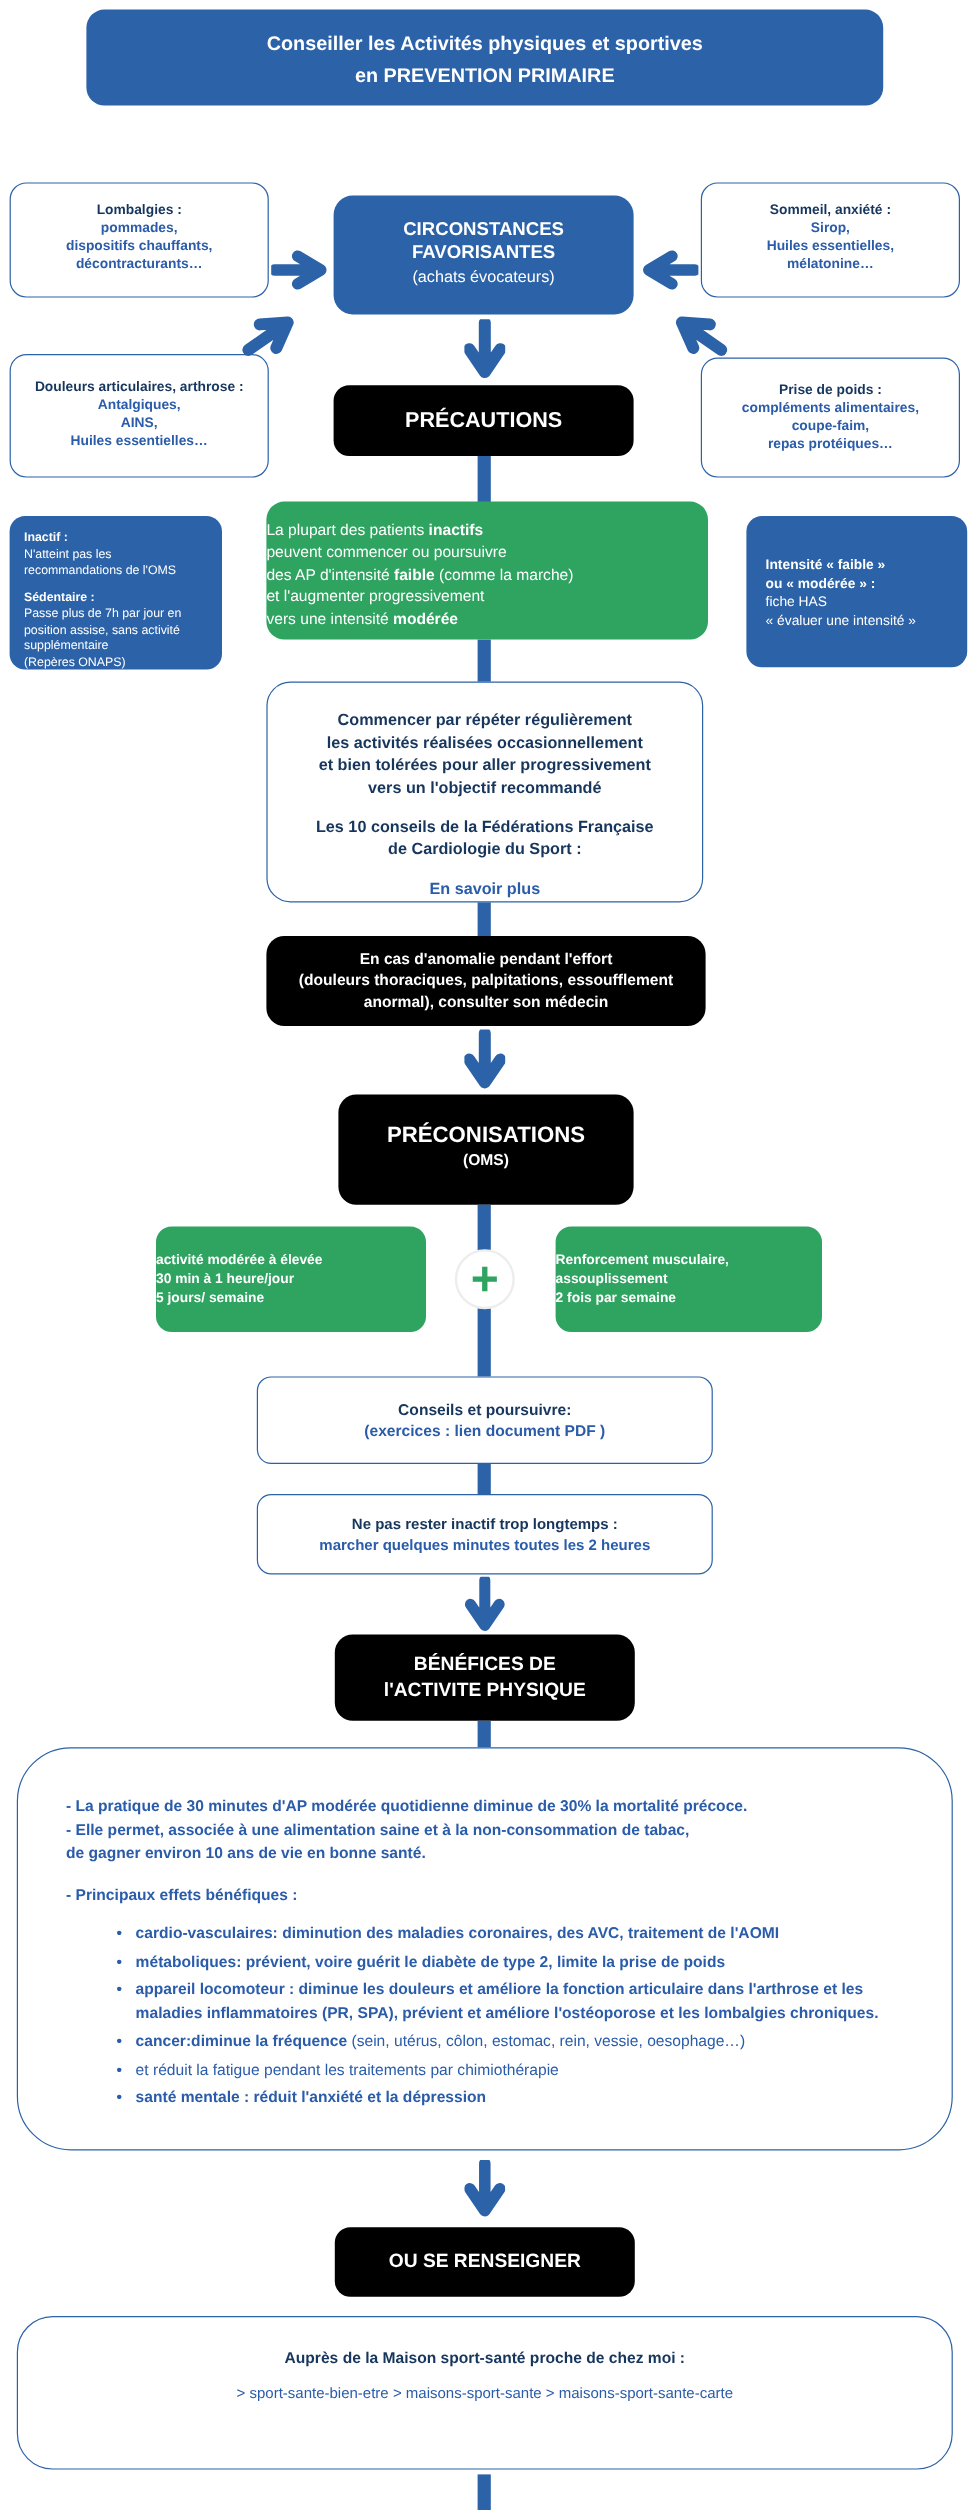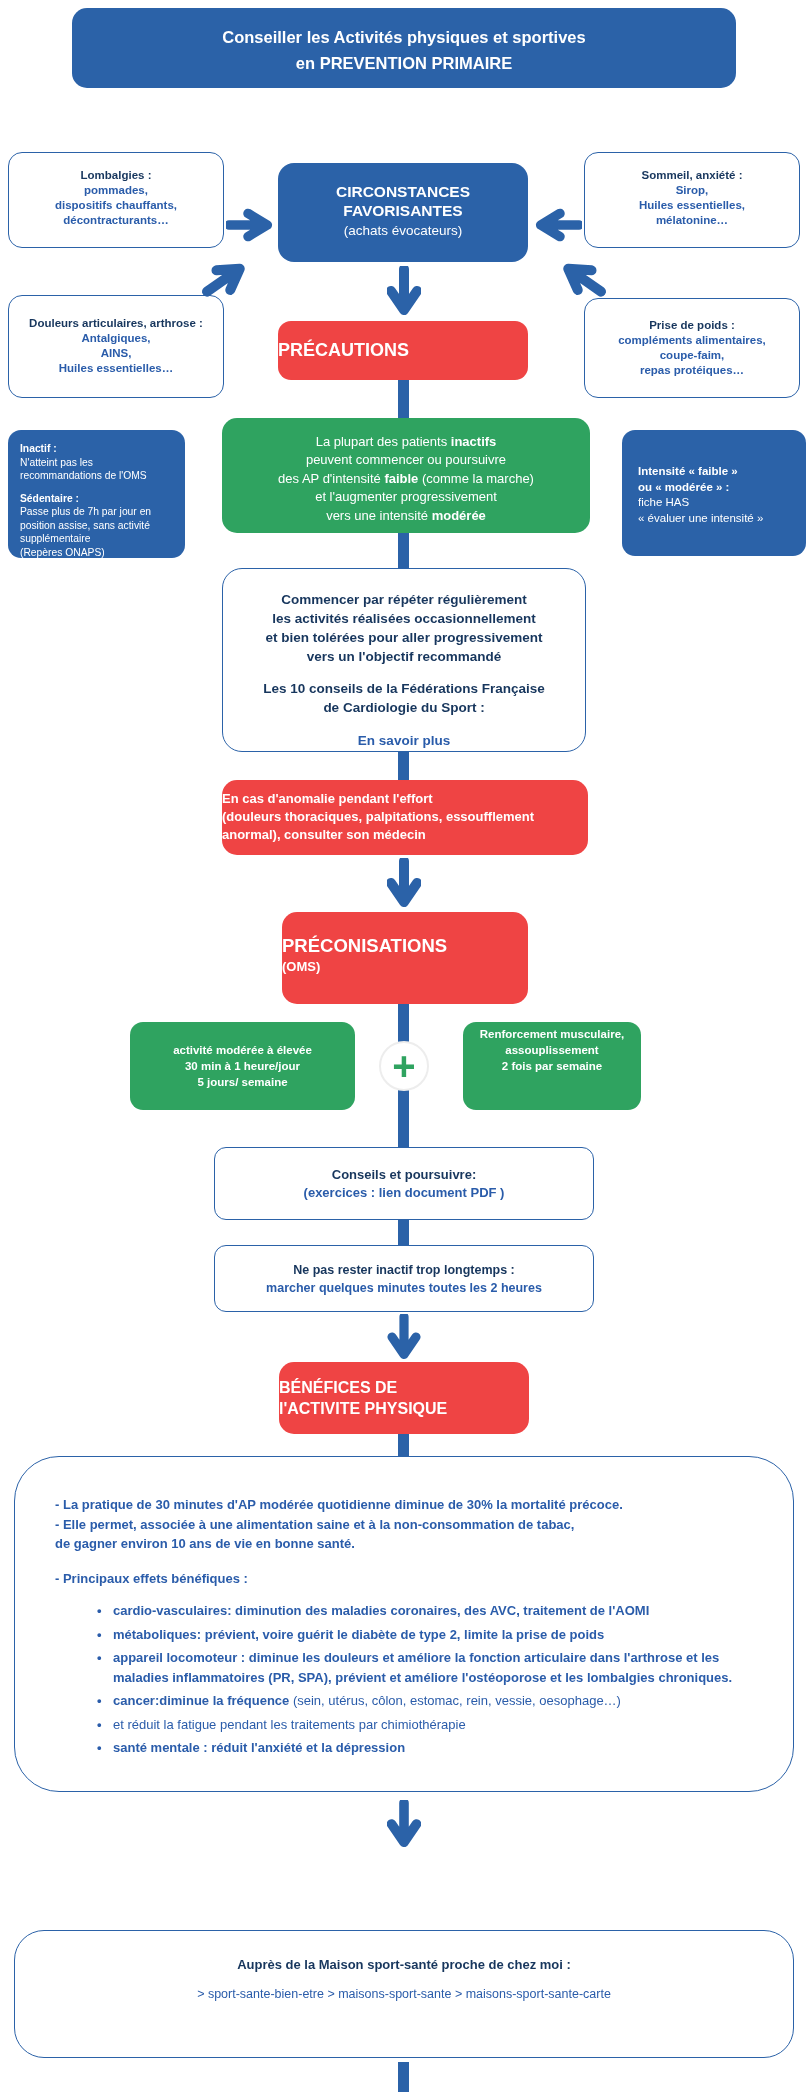--- a/index.html
+++ b/index.html
@@ -2,22 +2,22 @@
 <html><head>
 <meta charset="utf-8">
 <style>
   html,body{margin:0;padding:0;background:#ffffff;}
   #page{position:relative;width:808px;height:2092px;background:#fff;
         font-family:"Liberation Sans", sans-serif;overflow:hidden;}
   .abs{position:absolute;box-sizing:border-box;}
   .pre{white-space:pre-line;}
   
   .box-blue{background:#2B62A8;border-radius:16px;color:#fff;text-align:center;}
-  .box-red{background:#ef4444;border-radius:13px;color:#fff;text-align:left;}
-  .box-green{background:#2FA360;border-radius:15px;color:#fff;text-align:center;}
+  .box-red{background:#000000;border-radius:13px;color:#fff;text-align:center;}
+  .box-green{background:#2FA360;border-radius:15px;color:#fff;}
   .box-white{background:#fff;border:1.5px solid #2B62A8;border-radius:14px;text-align:center;}
   .navy{color:#17365D;}
   .blue{color:#2A5CAA;}
   .b{font-weight:bold;}
   .connector{position:absolute;width:11px;background:#2B62A8;}
   .arrow{position:absolute;}
   .arrow svg{display:block;}
   .link{cursor:pointer;}
   
   .benefits-list{list-style:none;margin:13px 0 0 0;padding:0 0 0 58px;}
@@ -168,21 +168,21 @@
   <div class="abs box-green" style="left:130px;top:1022px;width:225px;height:88px;border-radius:13px;padding-top:21px;">
     <div class="b pre" style="font-size:11.5px;line-height:1.38;">activité modérée à élevée
 30 min à 1 heure/jour
 5 jours/ semaine</div>
   </div>
 
   <div class="abs plus-circle" style="left:379px;top:1041px;width:50px;height:50px;">
     <span class="b" style="color:#2FA360;font-size:40px;line-height:44px;">+</span>
   </div>
 
-  <div class="abs box-green" style="left:463px;top:1022px;width:178px;height:88px;border-radius:13px;padding-top:5px;">
+  <div class="abs box-green" style="left:463px;top:1022px;width:222px;height:88px;border-radius:13px;padding-top:21px;">
     <div class="b pre" style="font-size:11.5px;line-height:1.38;">Renforcement musculaire,
 assouplissement
 2 fois par semaine</div>
   </div>
 
   <div class="abs box-white" style="left:214px;top:1147px;width:380px;height:73px;border-radius:12px;padding-top:18px;font-size:13px;line-height:1.4;">
     <div class="navy b">Conseils et poursuivre:</div>
     <div class="blue b link">(exercices : lien document PDF )</div>
   </div>
 
@@ -223,20 +223,23 @@
       <li><span class="b">santé mentale : réduit l'anxiété et la dépression</span></li>
     </ul>
   </div>
 
   <div class="arrow" style="left:387px;top:1800px;">
     <svg width="34" height="48" viewBox="0 0 34 50">
         <path d="M17 3 L17 33 M4 25 L17 44 L30 25" fill="none" stroke="#2B62A8" stroke-width="10" stroke-linecap="round" stroke-linejoin="round"></path>
       </svg>
   </div>
 
+  <div class="abs box-red" style="left:279px;top:1856px;width:250px;height:58px;border-radius:13px;">
+    <div class="b" style="font-size:16px;line-height:58px;">OU SE RENSEIGNER</div>
+  </div>
 
   <div class="abs box-white" style="left:14px;top:1930px;width:780px;height:128px;border-radius:30px;padding-top:26px;font-size:13px;">
     <div class="navy b">Auprès de la Maison sport-santé proche de chez moi :</div>
     <div class="blue" style="margin-top:15px;font-size:12.5px;">&gt; sport-sante-bien-etre &gt; maisons-sport-sante &gt; maisons-sport-sante-carte</div>
   </div>
 
   <div class="connector" style="left:398px;top:2062px;height:30px;"></div>
 
 </div>
 

